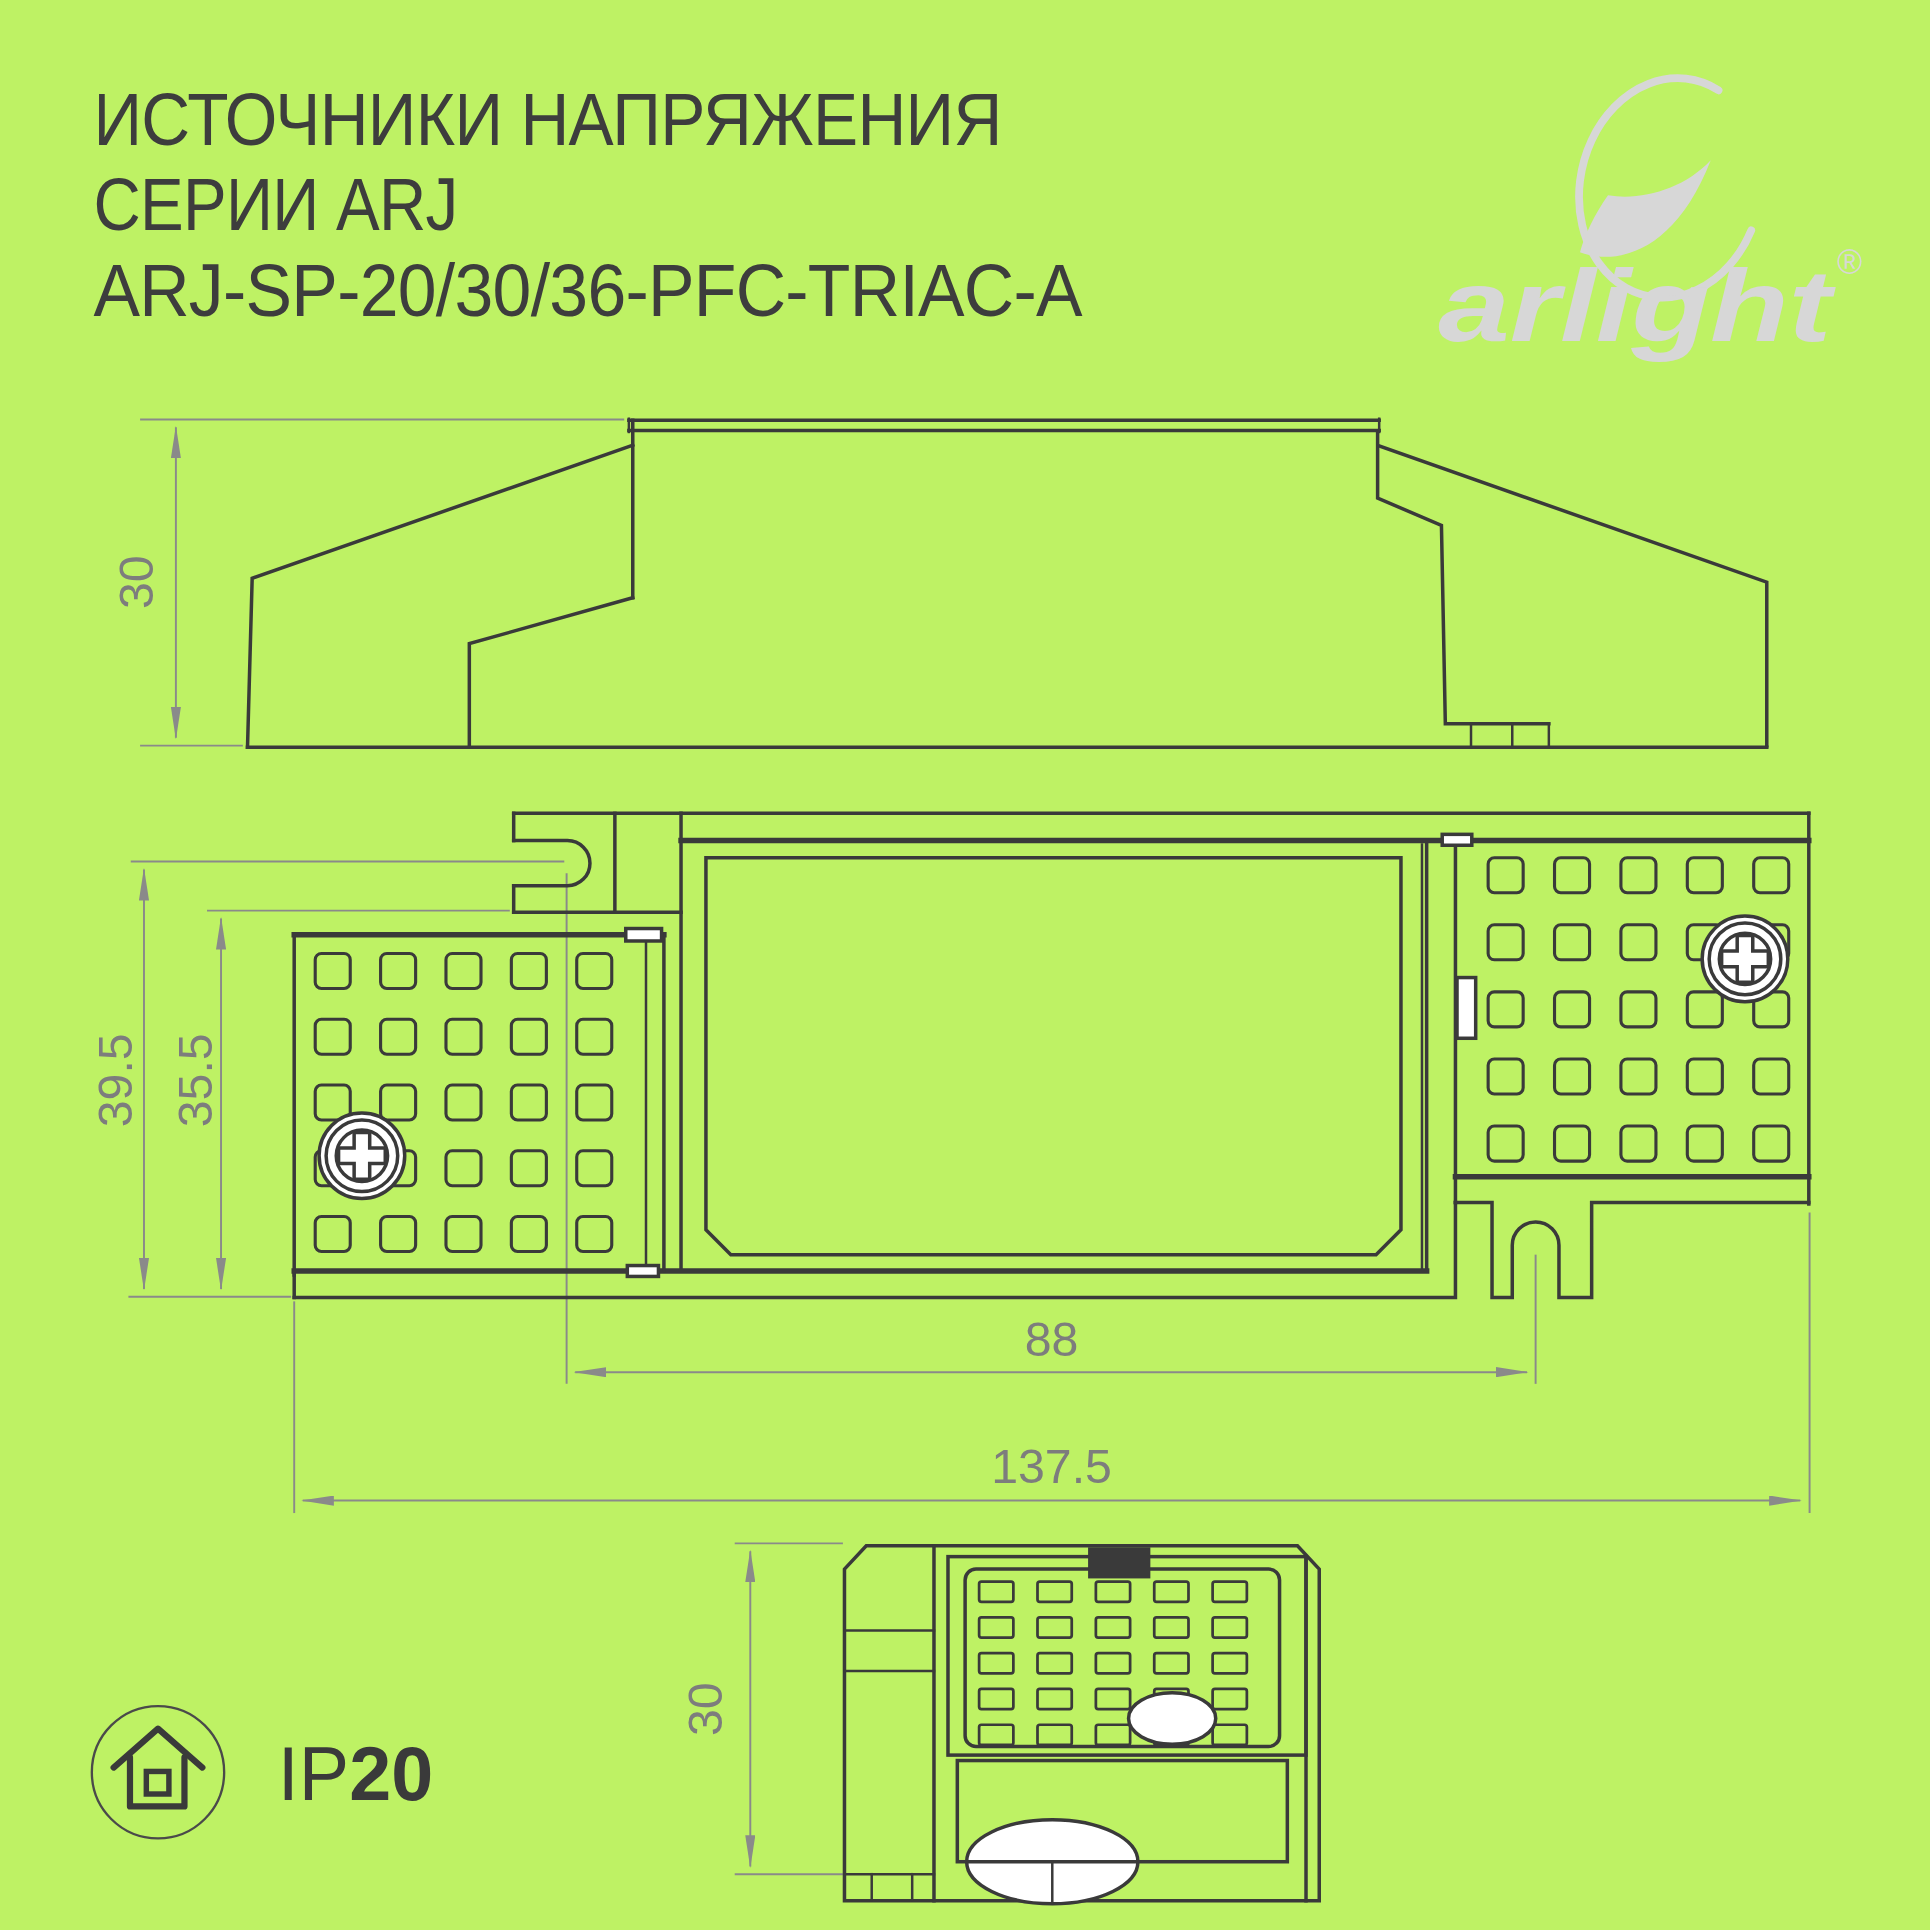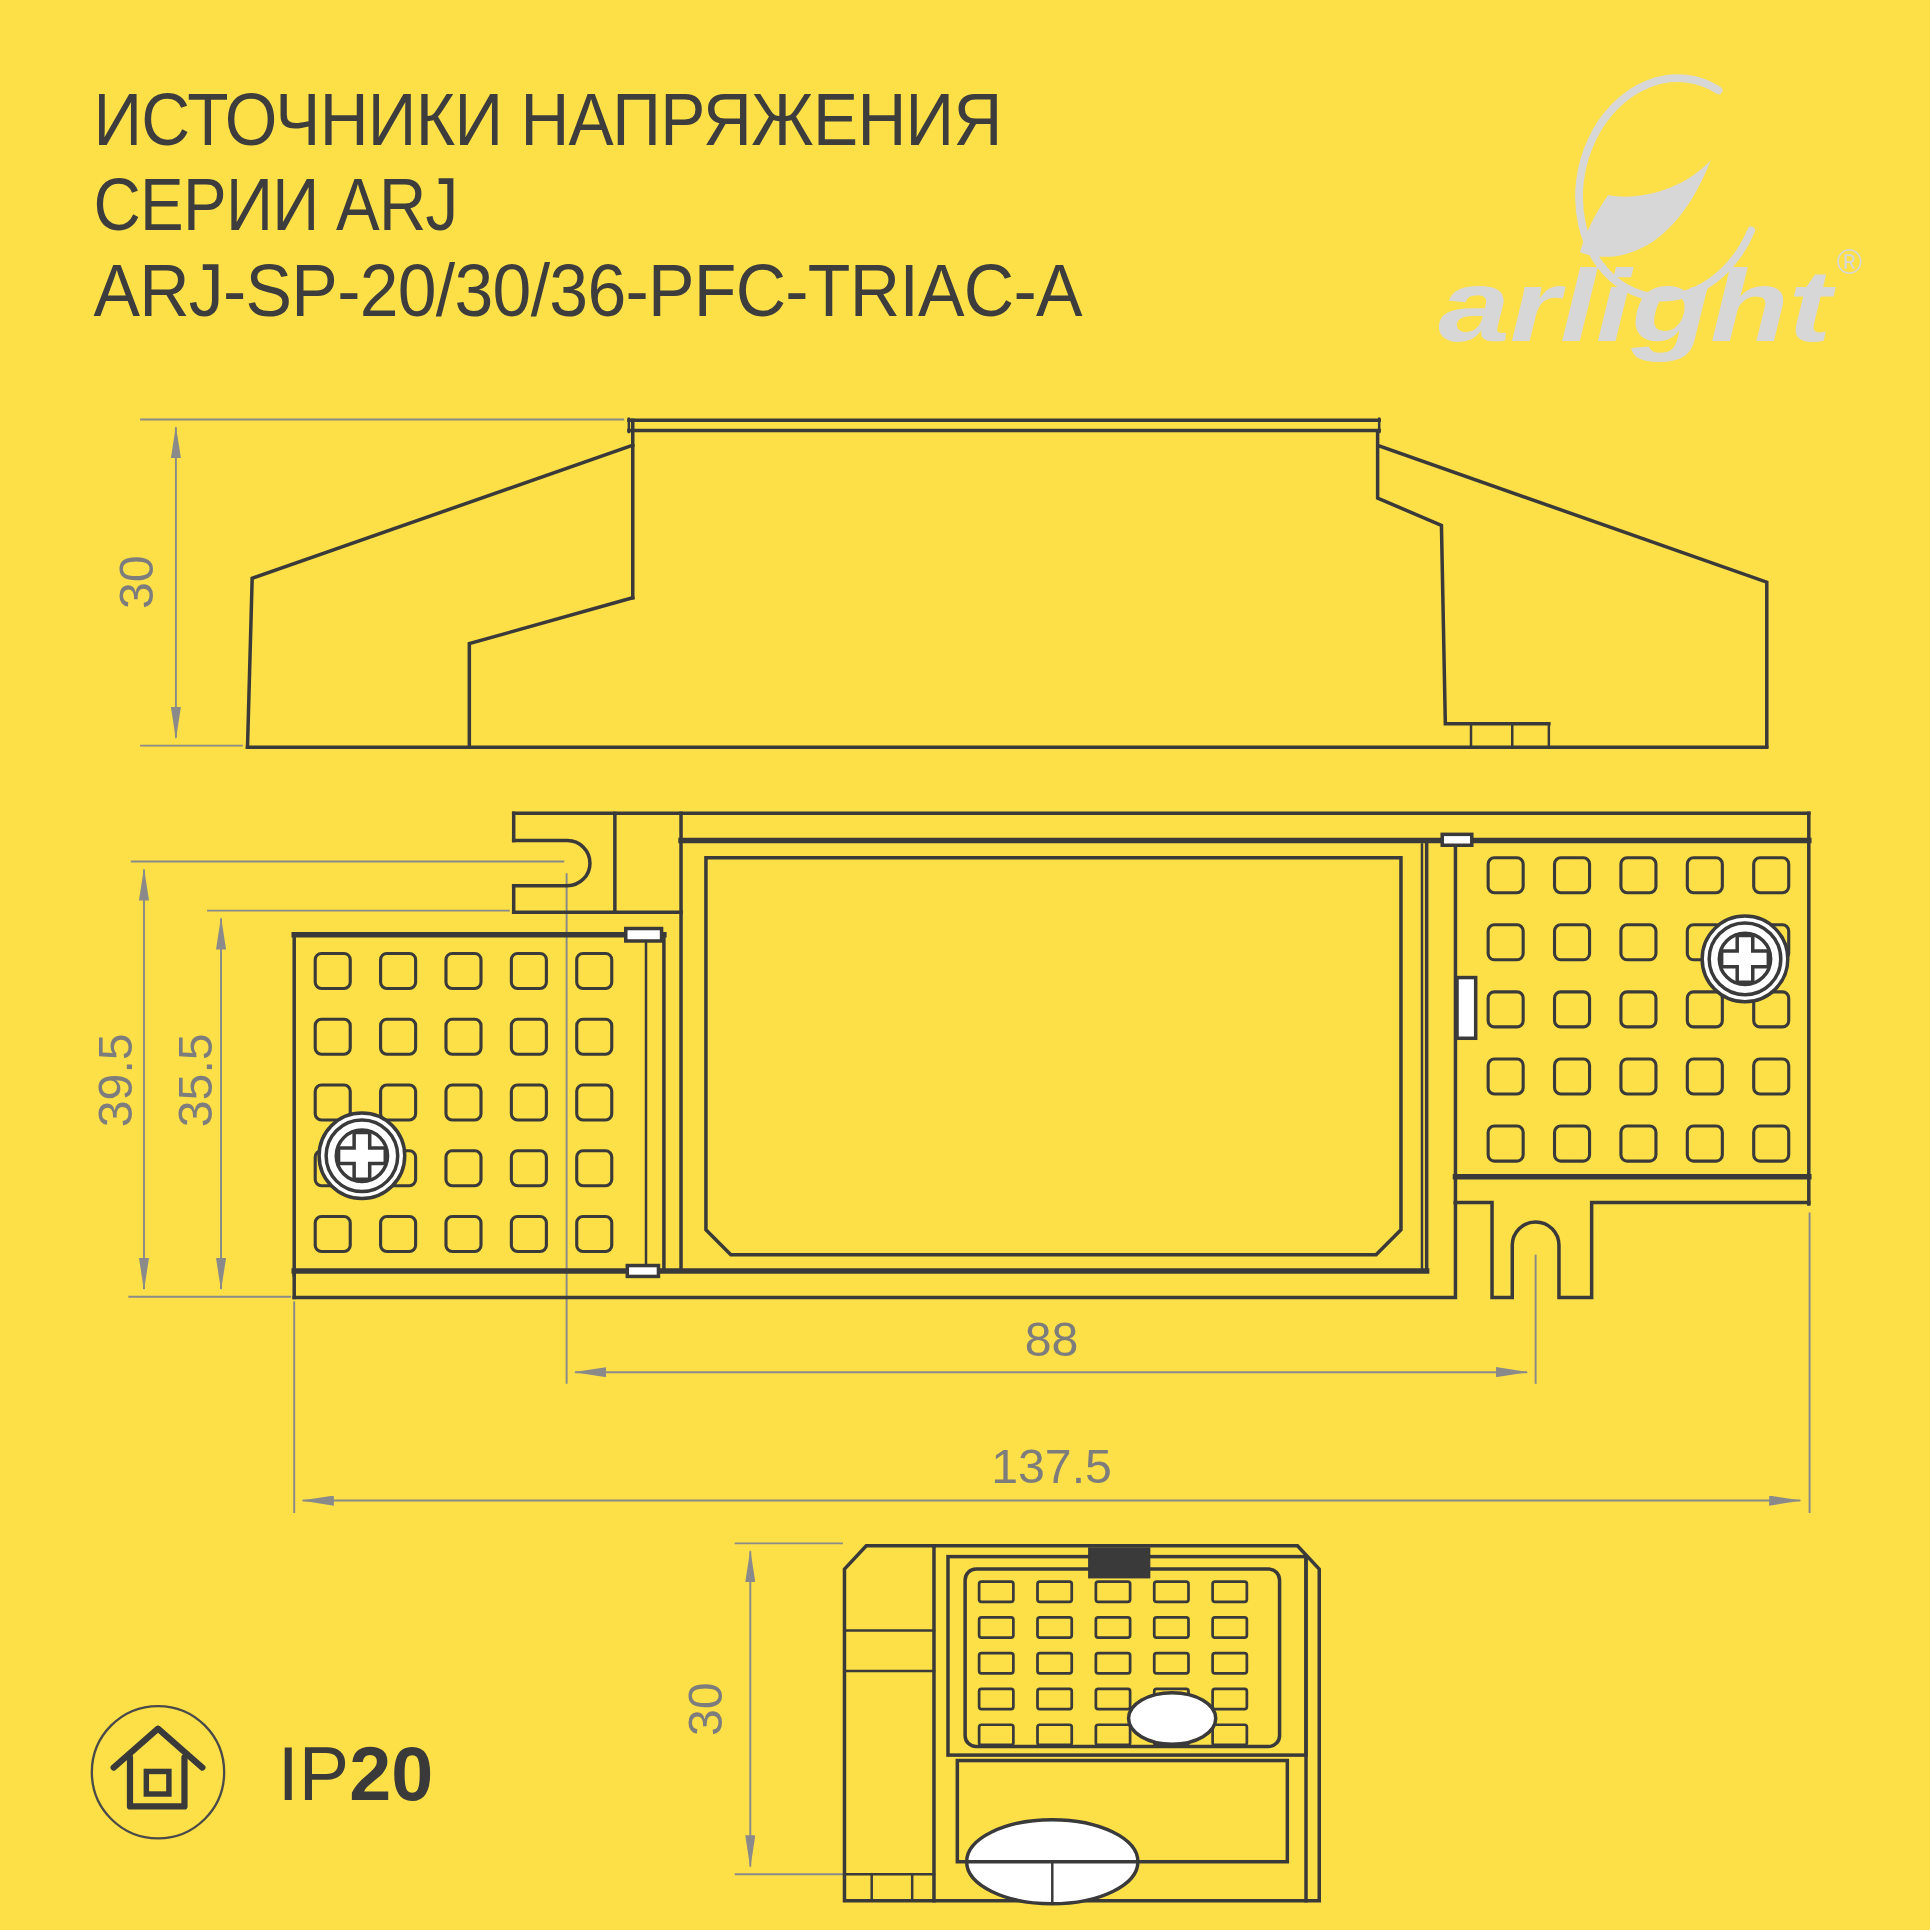--- a/index.html
+++ b/index.html
@@ -1,16 +1,16 @@
 <!DOCTYPE html>
 <html style="font-size:12.5px"><head>
 <meta charset="utf-8">
 <style>
   html,body{margin:0;padding:0;background:#fff;}
-  .page{width:1931px;height:1931px;background:#fde047;position:relative;font-family:"Liberation Sans",sans-serif;}
+  .page{width:1931px;height:1931px;background:#bef264;position:relative;font-family:"Liberation Sans",sans-serif;}
   svg{display:block;}
   
   .ln{stroke:#3a3a3a;stroke-width:4.5;fill:none;stroke-linecap:square;stroke-linejoin:miter;}
   .thick{stroke-width:7;}
   .thin{stroke-width:3.2;}
   .wf{fill:#ffffff;}
   .df{fill:#3a3a3a;stroke:none;}
   
   .dim{stroke:#8a8a8a;stroke-width:2.5;fill:none;stroke-linecap:butt;}
   .dimtxt{fill:#7d7d7d;font-family:"Liberation Sans",sans-serif;font-size:62px;}

